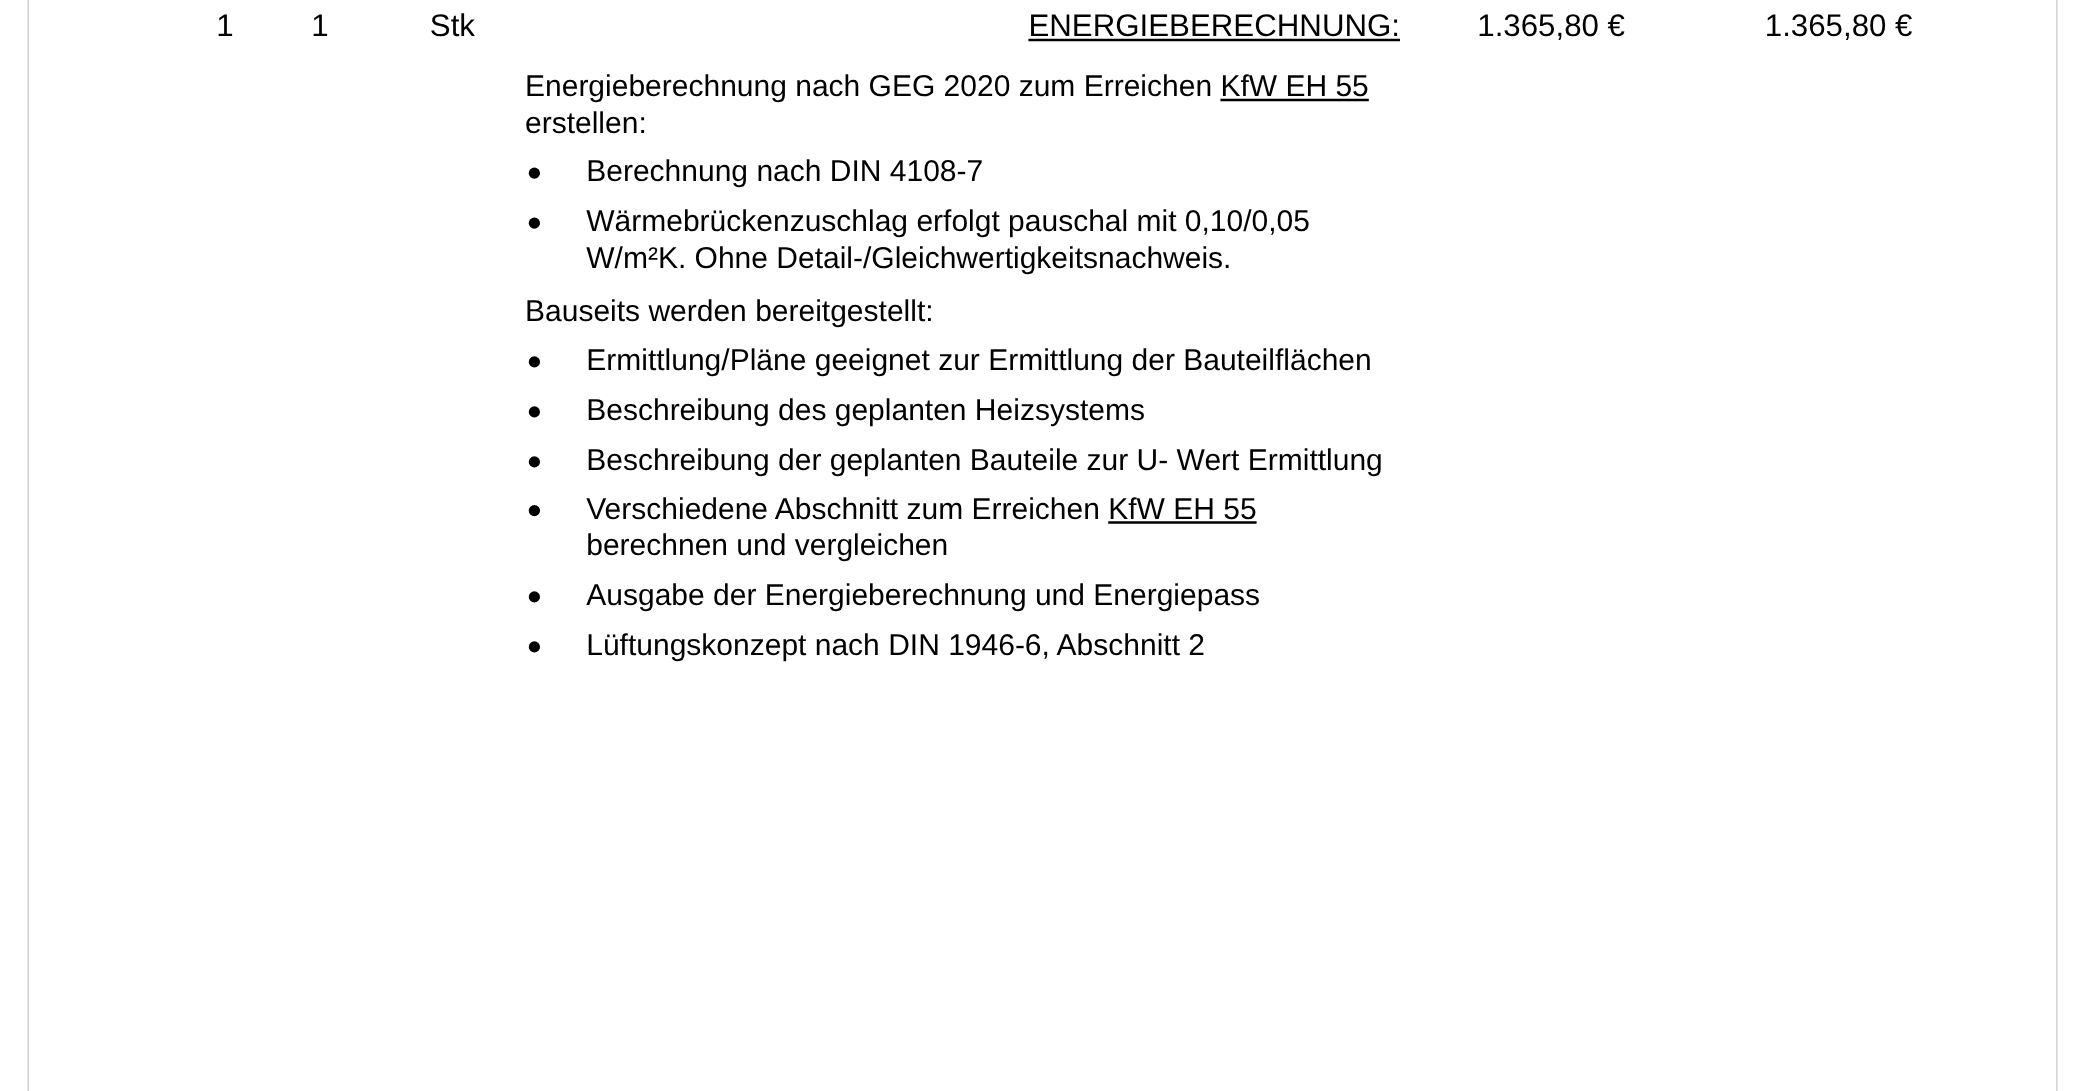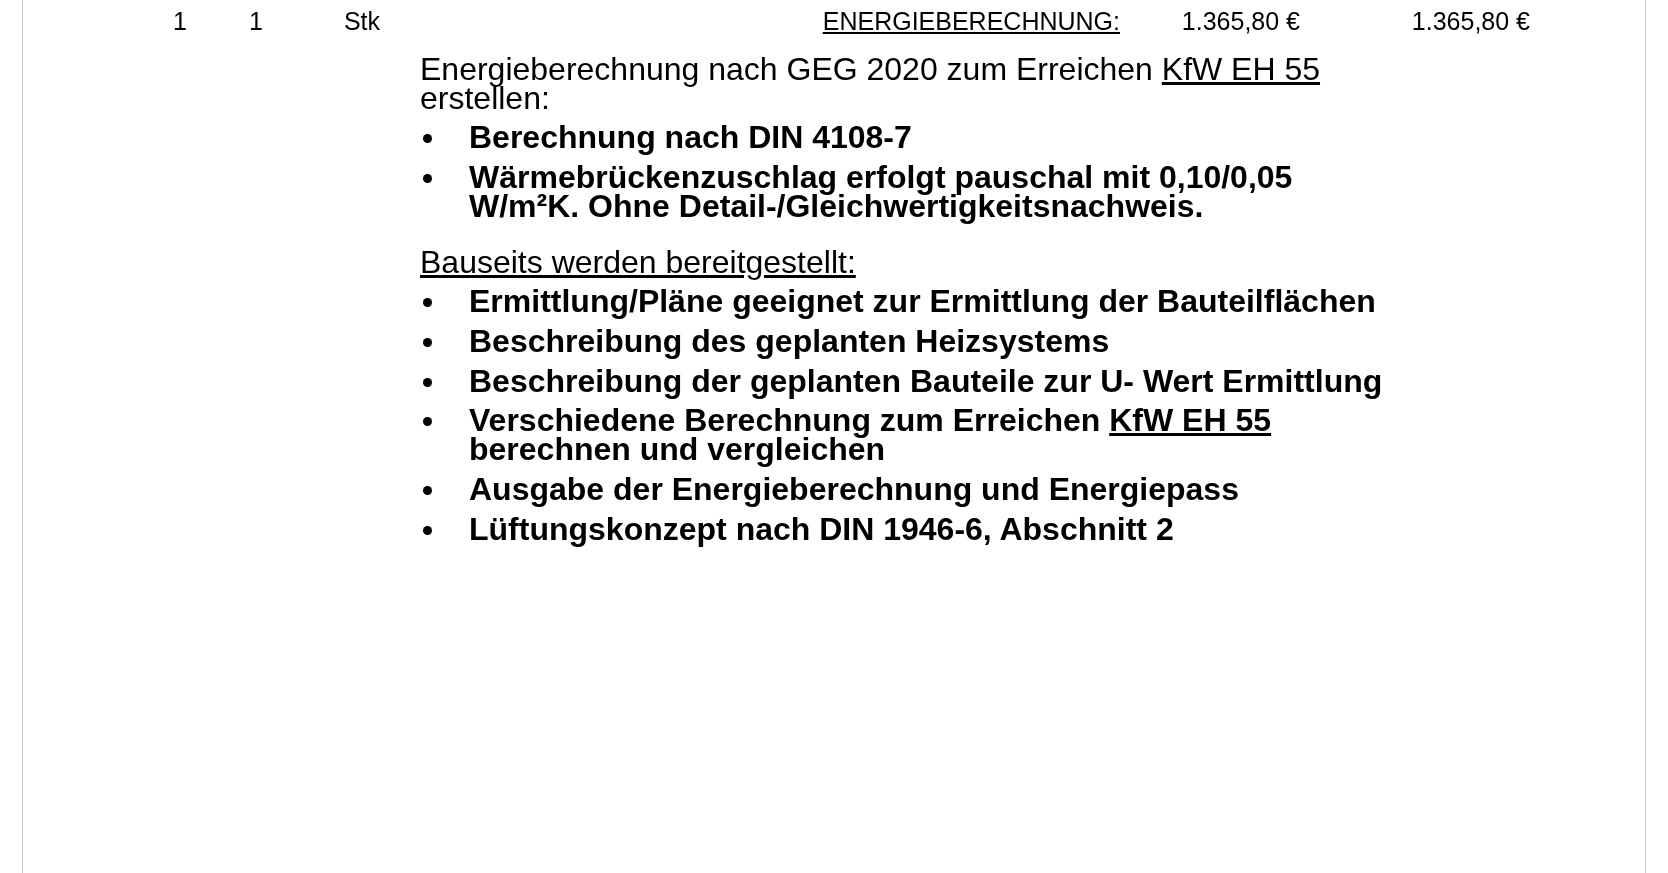--- a/index.html
+++ b/index.html
@@ -77,35 +77,34 @@
     width: 240px;
     text-align: right;
   }
 
   
   .body-block {
     position: absolute;
     left: 420px;
     top: 55px;
     width: 1100px;
-    font-size: 32px;
+    font-size: 24px;
     line-height: 29px;
   }
   .para {
     margin: 0 0 0 0;
     white-space: pre-line;
   }
-  .para.space-before { margin-top: 27px; text-decoration: underline; }
+  .para.space-before { margin-top: 14px; }
   .para.tight { margin-top: 0; }
 
   ul.bullets {
     list-style: none;
     margin: 10px 0 0 0;
     padding: 0;
-    font-weight: bold;
   }
   ul.bullets li {
     position: relative;
     padding-left: 49px;
     margin-bottom: 11px;
     white-space: pre-line;
   }
   ul.bullets li:last-child { margin-bottom: 0; }
   ul.bullets li .bullet-dot {
     position: absolute;
@@ -150,20 +149,20 @@
     <p class="para space-before">Bauseits werden bereitgestellt:</p>
 
     <ul class="bullets">
       <li><span class="bullet-dot"></span><span>Ermittlung/Pläne geeignet zur Ermittlung der Bauteilflächen</span></li>
       <li><span class="bullet-dot"></span><span>Beschreibung des geplanten Heizsystems</span></li>
       <li><span class="bullet-dot"></span><span>Beschreibung der geplanten Bauteile zur U- Wert Ermittlung</span></li>
     </ul>
 
 
     <ul class="bullets">
-      <li><span class="bullet-dot"></span><span>Verschiedene Berechnung zum Erreichen </span><span class="u">KfW EH 55</span><br><span>berechnen und vergleichen</span></li>
+      <li><span class="bullet-dot"></span><span>Verschiedene Abschnitt zum Erreichen </span><span class="u">KfW EH 55</span><br><span>berechnen und vergleichen</span></li>
       <li><span class="bullet-dot"></span><span>Ausgabe der Energieberechnung und Energiepass</span></li>
       <li><span class="bullet-dot"></span><span>Lüftungskonzept nach DIN 1946-6, Abschnitt 2</span></li>
     </ul>
 
 
   </div>
 </div>
 
 </body></html>

